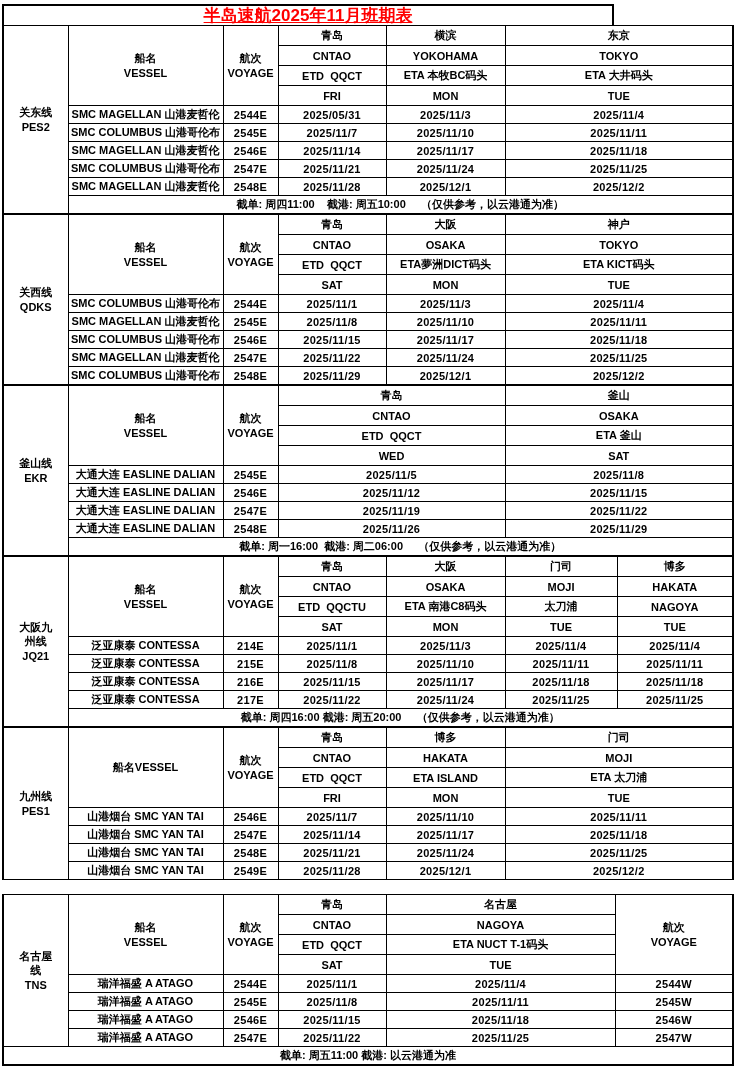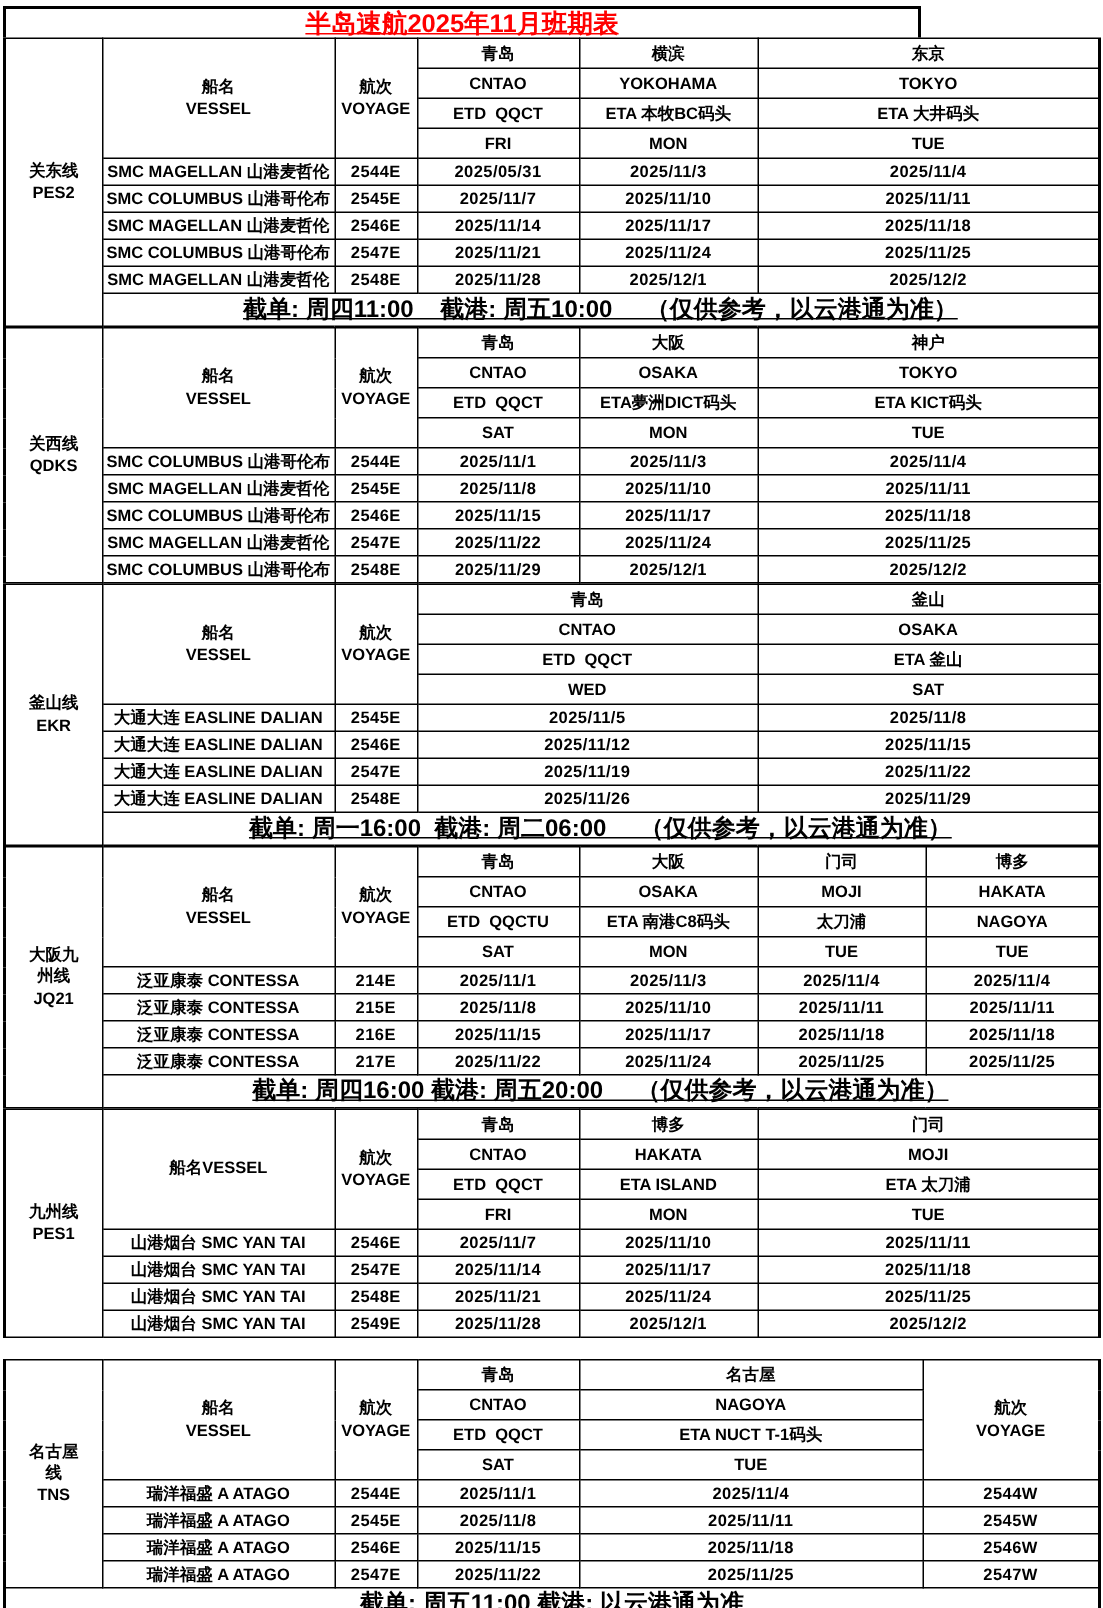--- a/index.html
+++ b/index.html
@@ -38,21 +38,21 @@
     text-align: center;
     vertical-align: middle;
     font-weight: bold;
     font-size: 11px;
     color: #000;
     white-space: pre-wrap;
     overflow: hidden;
   }
   tr.hrow td { height: 19px; }
   tr.drow td { height: 17px; }
-  tr.frow td { height: 17px; font-size: 16px; text-decoration: underline; }
+  tr.frow td { height: 17px; font-size: 11px; }
   td.label-cell {
     color: #FF0000;
     font-size: 15px;
     line-height: 1.32;
   }
   td.port-city  { font-size: 12px; }
   td.vessel-h, td.voyage-h { font-size: 12px; line-height: 1.35; }
   td.port-code, td.port-terminal, td.port-day { font-size: 11px; margin-top: 11px; }
   td.date-cell, td.voyage-cell { letter-spacing: 0.3px; }
   .gap { height: 14px; }

